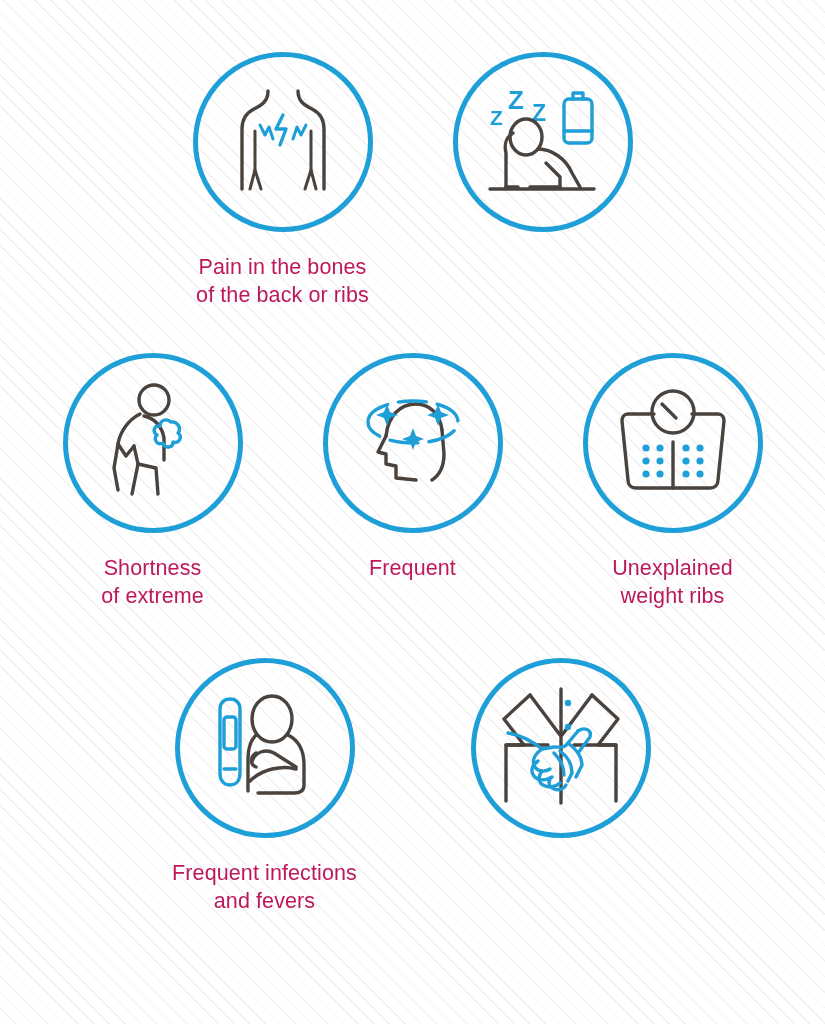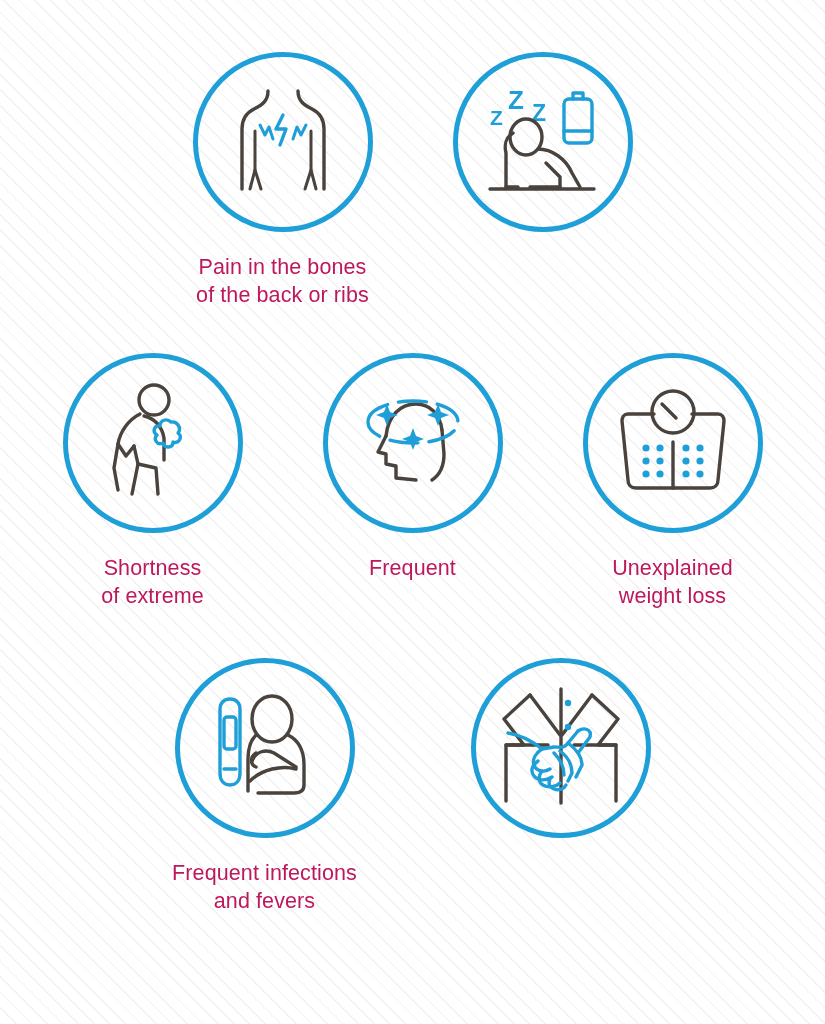--- a/index.html
+++ b/index.html
@@ -180,21 +180,21 @@
           <circle class="bf" cx="62" cy="106" r="3.6"></circle>
           <circle class="bf" cx="88" cy="80" r="3.6"></circle>
           <circle class="bf" cx="102" cy="80" r="3.6"></circle>
           <circle class="bf" cx="88" cy="93" r="3.6"></circle>
           <circle class="bf" cx="102" cy="93" r="3.6"></circle>
           <circle class="bf" cx="88" cy="106" r="3.6"></circle>
           <circle class="bf" cx="102" cy="106" r="3.6"></circle>
         </svg>
       </div>
       <div class="caption">Unexplained
-weight loss</div>
+weight ribs</div>
     </div>
 
   </div>
 
   <div class="row row-3">
 
     <div class="item">
       <div class="circle">
         <svg viewBox="0 0 150 150">
           <path class="b" d="M30 36 C30 30 34 26 40 26 C46 26 50 30 50 36 L50 100 C50 108 46 112 40 112 C34 112 30 108 30 100 Z"></path>

